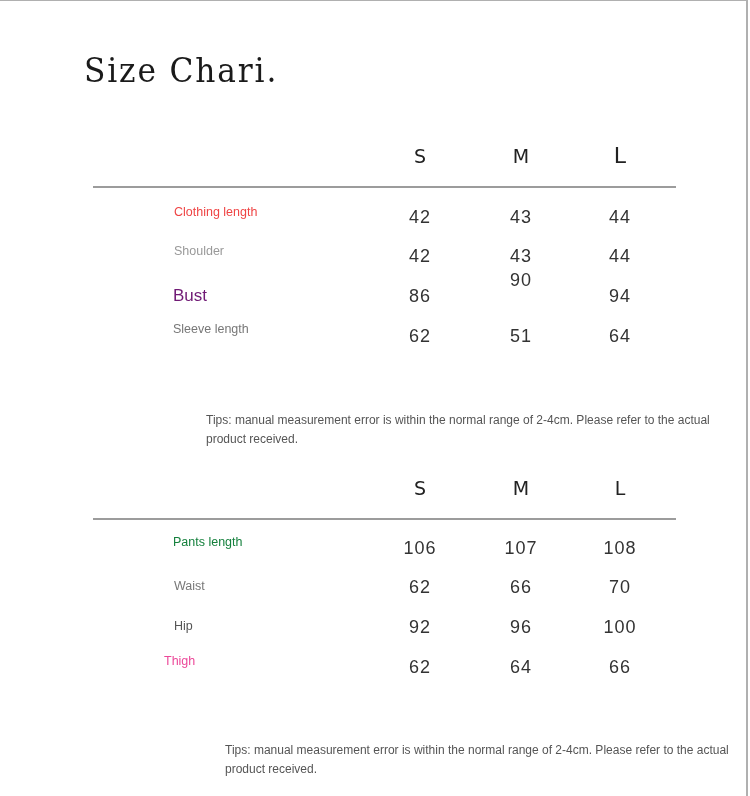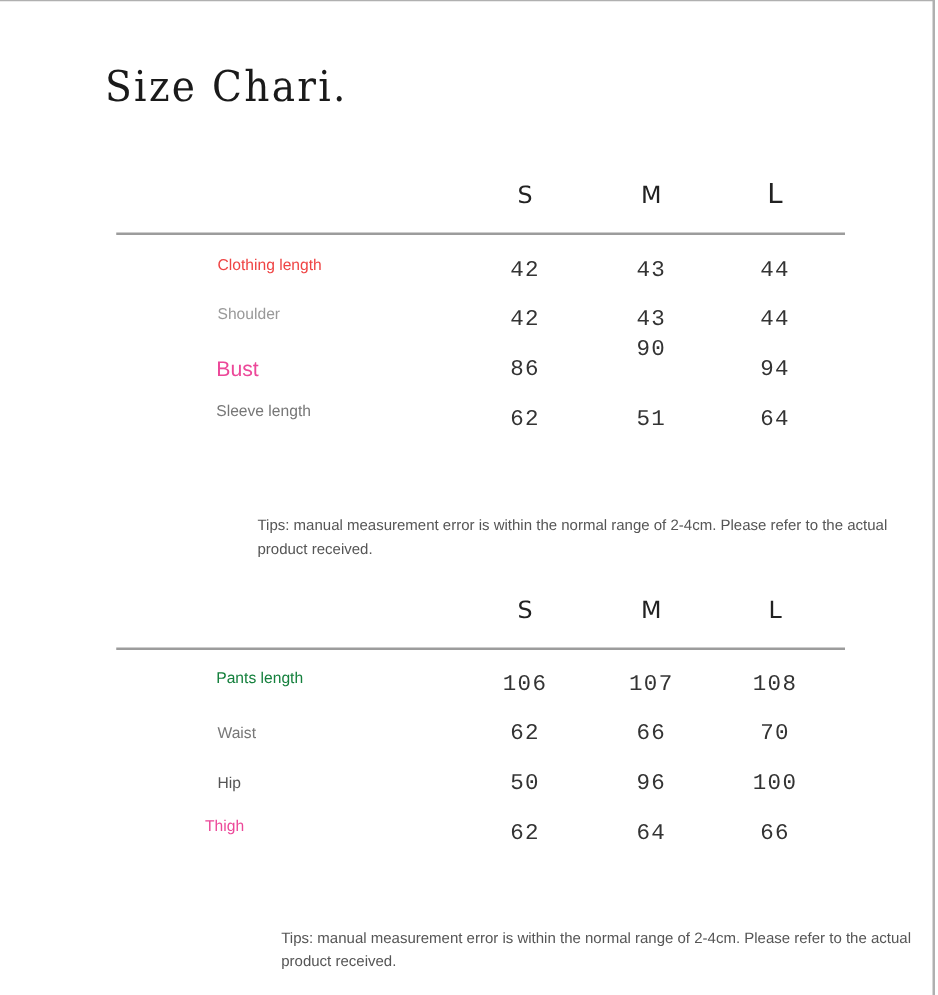--- a/index.html
+++ b/index.html
@@ -23,24 +23,24 @@
       font-size: 19px; color: #222; width: 60px; text-align: center;
     }
     .rule {
       position: absolute; left: 93px; width: 583px; height: 0;
       border-top: 2px solid #9c9c9c;
     }
     .lbl {
       position: absolute; font-size: 12.5px; color: #666;
     }
     .lbl.dark { color: #ef4444; }
-    .lbl.big { font-size: 17px; color: #ec4899; text-align: right; }
+    .lbl.big { font-size: 17px; color: #701a75; text-align: right; }
     .val {
       position: absolute; width: 60px; text-align: center;
-      font-family: Liberation Mono, monospace; font-size: 18px; color: #333;
+      font-family: Liberation Sans, sans-serif; font-size: 18px; color: #333;
       letter-spacing: 1px;
     }
     .tips {
       position: absolute; font-size: 12px; color: #555; line-height: 19px; width: 520px;
     }
   </style>
 </head>
 <body>
 
 <div class="frame"></div>
@@ -86,21 +86,21 @@
   <div class="val" style="left:390px;top:538px;">106</div>
   <div class="val" style="left:491px;top:538px;">107</div>
   <div class="val" style="left:590px;top:538px;">108</div>
 
   <div class="lbl" style="left:174px;top:579px;color:#777;">Waist</div>
   <div class="val" style="left:390px;top:577px;">62</div>
   <div class="val" style="left:491px;top:577px;">66</div>
   <div class="val" style="left:590px;top:577px;text-align:center;">70</div>
 
   <div class="lbl" style="left:174px;top:619px;color:#555;">Hip</div>
-  <div class="val" style="left:390px;top:617px;">50</div>
+  <div class="val" style="left:390px;top:617px;">92</div>
   <div class="val" style="left:491px;top:617px;">96</div>
   <div class="val" style="left:590px;top:617px;">100</div>
 
   <div class="lbl" style="left:164px;top:654px;color:#ec4899;">Thigh</div>
   <div class="val" style="left:390px;top:657px;">62</div>
   <div class="val" style="left:491px;top:657px;">64</div>
   <div class="val" style="left:590px;top:657px;">66</div>
 
   <div class="tips" style="left:225px;top:741px;">Tips: manual measurement error is within the normal range of 2-4cm. Please refer to the actual product received.</div>
 </div>

